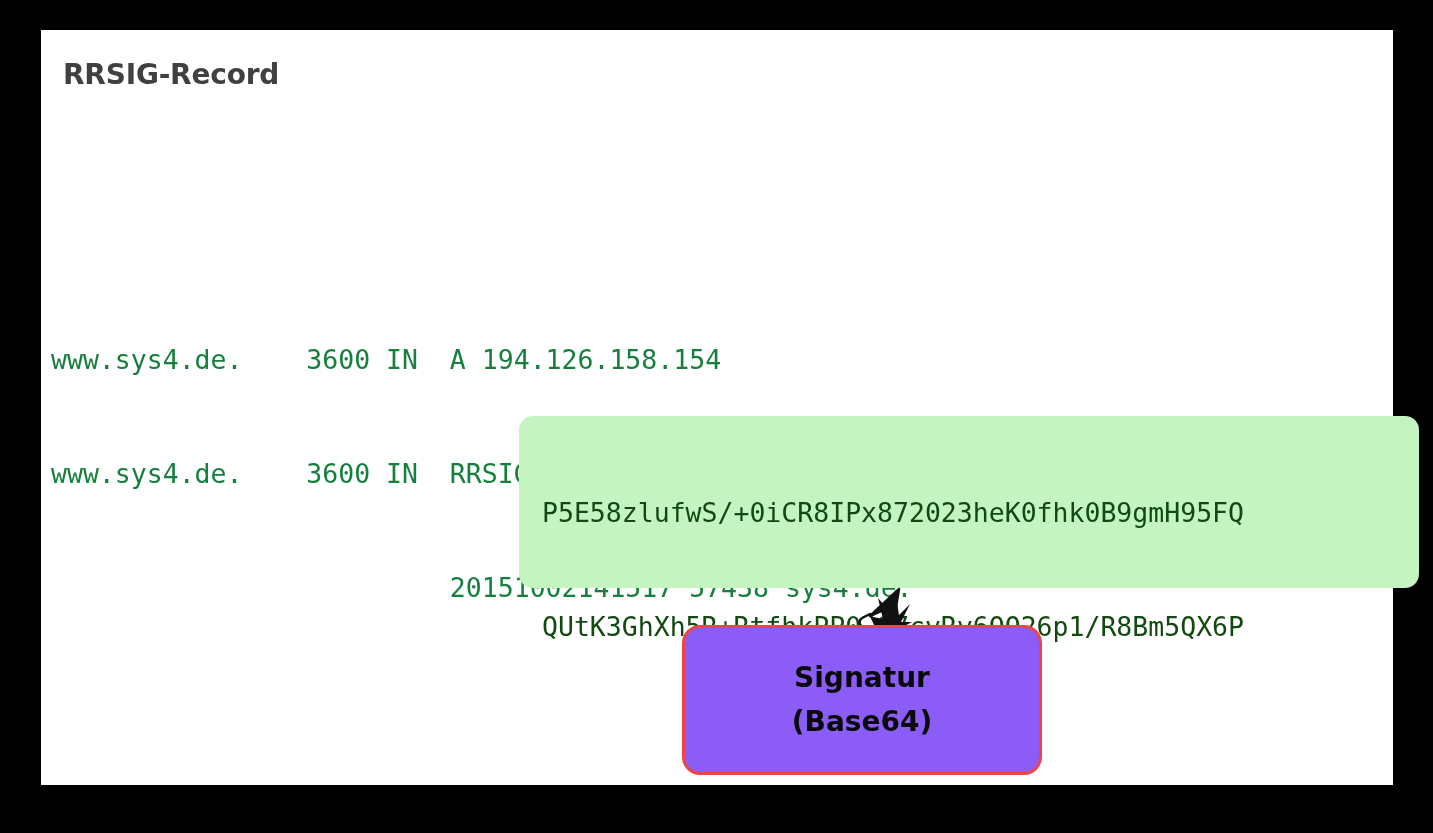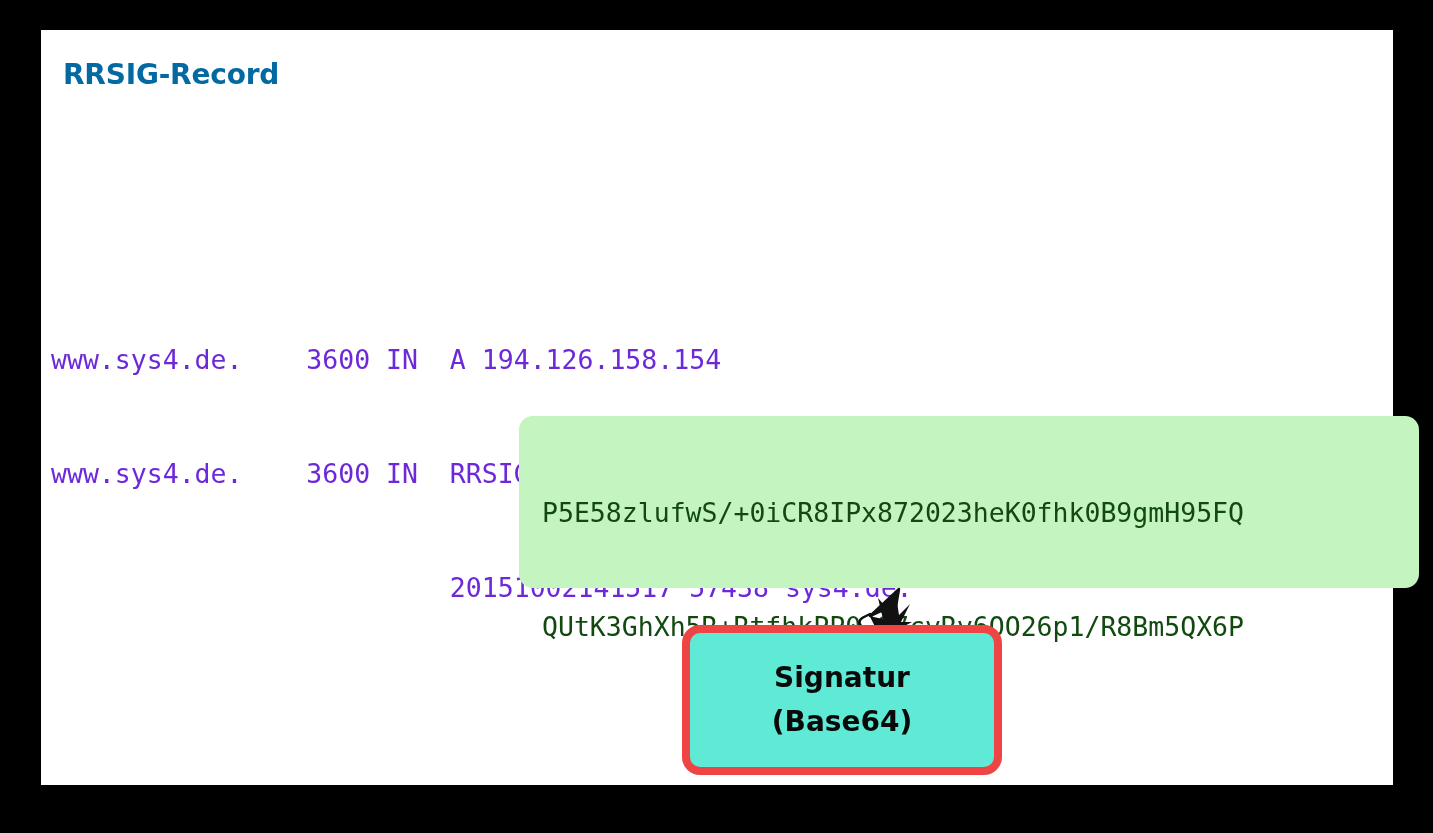--- a/index.html
+++ b/index.html
@@ -22,31 +22,31 @@
     background: #ffffff;
   }
   #slide-title {
     position: absolute;
     left: 22px;
     top: 28px;
     font-family: "DejaVu Sans", sans-serif;
     font-weight: bold;
     font-size: 28px;
     letter-spacing: -0.2px;
-    color: #0369a1;
+    color: #404040;
     white-space: pre;
   }
   #record-block {
     position: absolute;
     left: 10px;
     top: 235px;
     font-family: "DejaVu Sans Mono", monospace;
     font-size: 26.5px;
     line-height: 38px;
-    color: #6d28d9;
+    color: #15803d;
     white-space: pre;
   }
   .rec-line {
     white-space: pre;
     height: 38px;
   }
   #sig-highlight {
     position: absolute;
     left: 478px;
     top: 386px;
@@ -66,24 +66,24 @@
     white-space: pre;
   }
   .sig-line {
     white-space: pre;
     height: 38px;
   }
   #callout {
     position: absolute;
     left: 641px;
     top: 595px;
-    width: 320px;
+    width: 360px;
     height: 150px;
-    background: #5eead4;
-    border: 8px solid #ef4444;
+    background: #8b5cf6;
+    border: 3px solid #ef4444;
     border-radius: 18px;
     box-sizing: border-box;
     display: flex;
     flex-direction: column;
     align-items: center;
     justify-content: center;
   }
   #callout-text {
     font-family: "DejaVu Sans", sans-serif;
     font-weight: bold;

